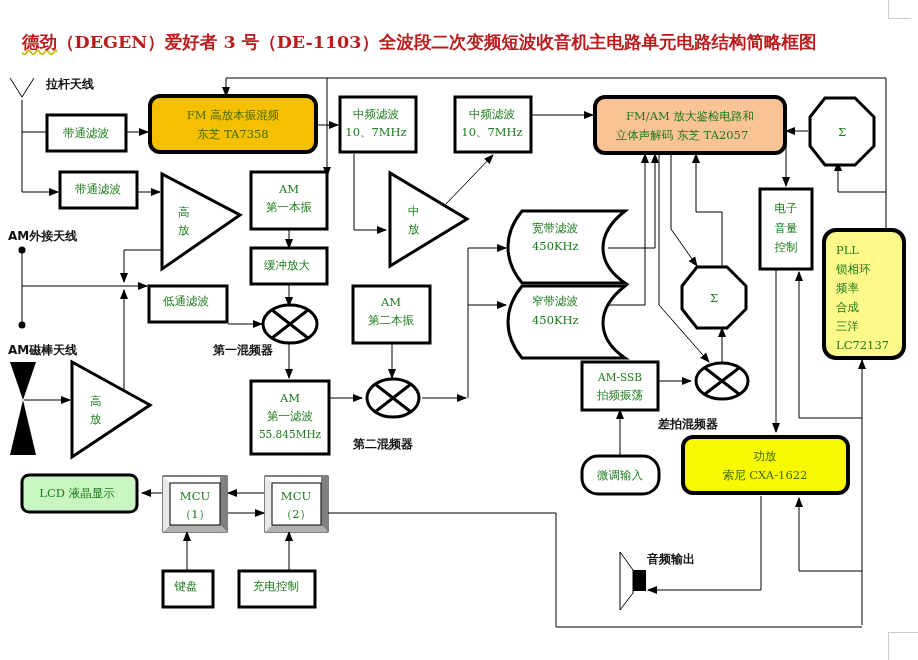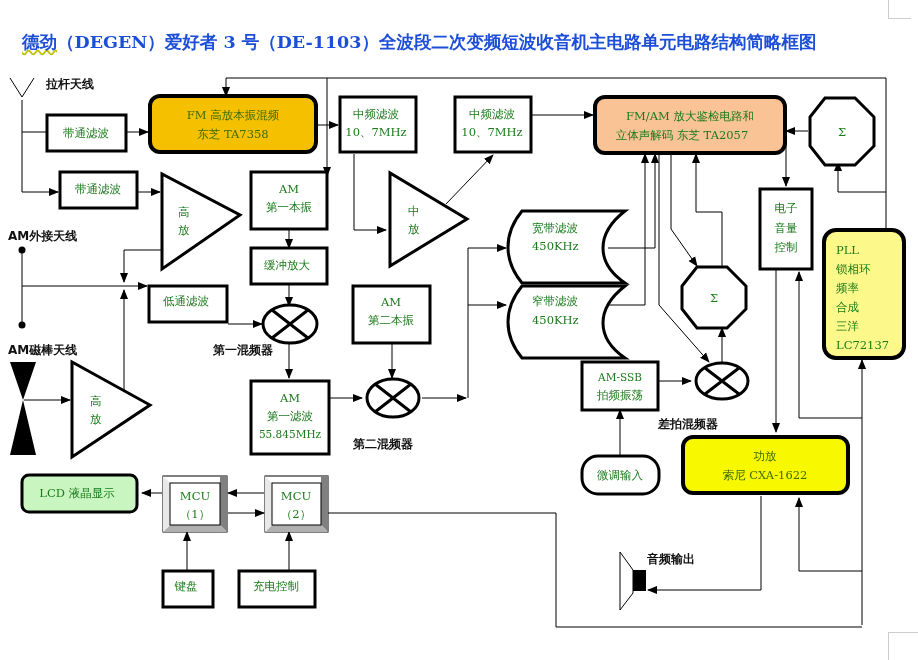--- a/index.html
+++ b/index.html
@@ -1,18 +1,18 @@
 <!DOCTYPE html>
 <html><head>
 <meta charset="utf-8">
 <style>
   html, body { margin:0; padding:0; background:#ffffff; }
   body { width:918px; height:660px; position:relative; overflow:hidden; font-family:"DejaVu Sans", sans-serif; }
   #diagram { position:absolute; left:0; top:0; }
-  .title { position:absolute; left:22px; top:30px; font-family:"DejaVu Serif", serif; font-weight:bold; font-size:17.5px; color:#1d4ed8; white-space:nowrap; letter-spacing:0px; }
+  .title { position:absolute; left:22px; top:30px; font-family:"DejaVu Serif", serif; font-weight:bold; font-size:17.5px; color:#b91c1c; white-space:nowrap; letter-spacing:0px; }
   .title .ul { text-decoration: underline wavy #c0c000; }
   .page-corner { position:absolute; left:888px; top:0px; width:22px; height:18px; border-left:1px solid #ccc; border-bottom:1px solid #ccc; }
   .page-corner-bottom { position:absolute; left:888px; top:632px; width:30px; height:28px; border-left:1px solid #ccc; border-top:1px solid #ccc; }
   .lbl { font-family:"DejaVu Serif", serif; font-size:11.5px; fill:#1a7a1a; }
   .lbl-dark { font-family:"DejaVu Serif", serif; font-size:11.5px; fill:#3c6b00; }
   .cap { font-family:"DejaVu Sans", sans-serif; font-weight:bold; font-size:12px; fill:#111; }
 </style>
 </head>
 <body>
 

